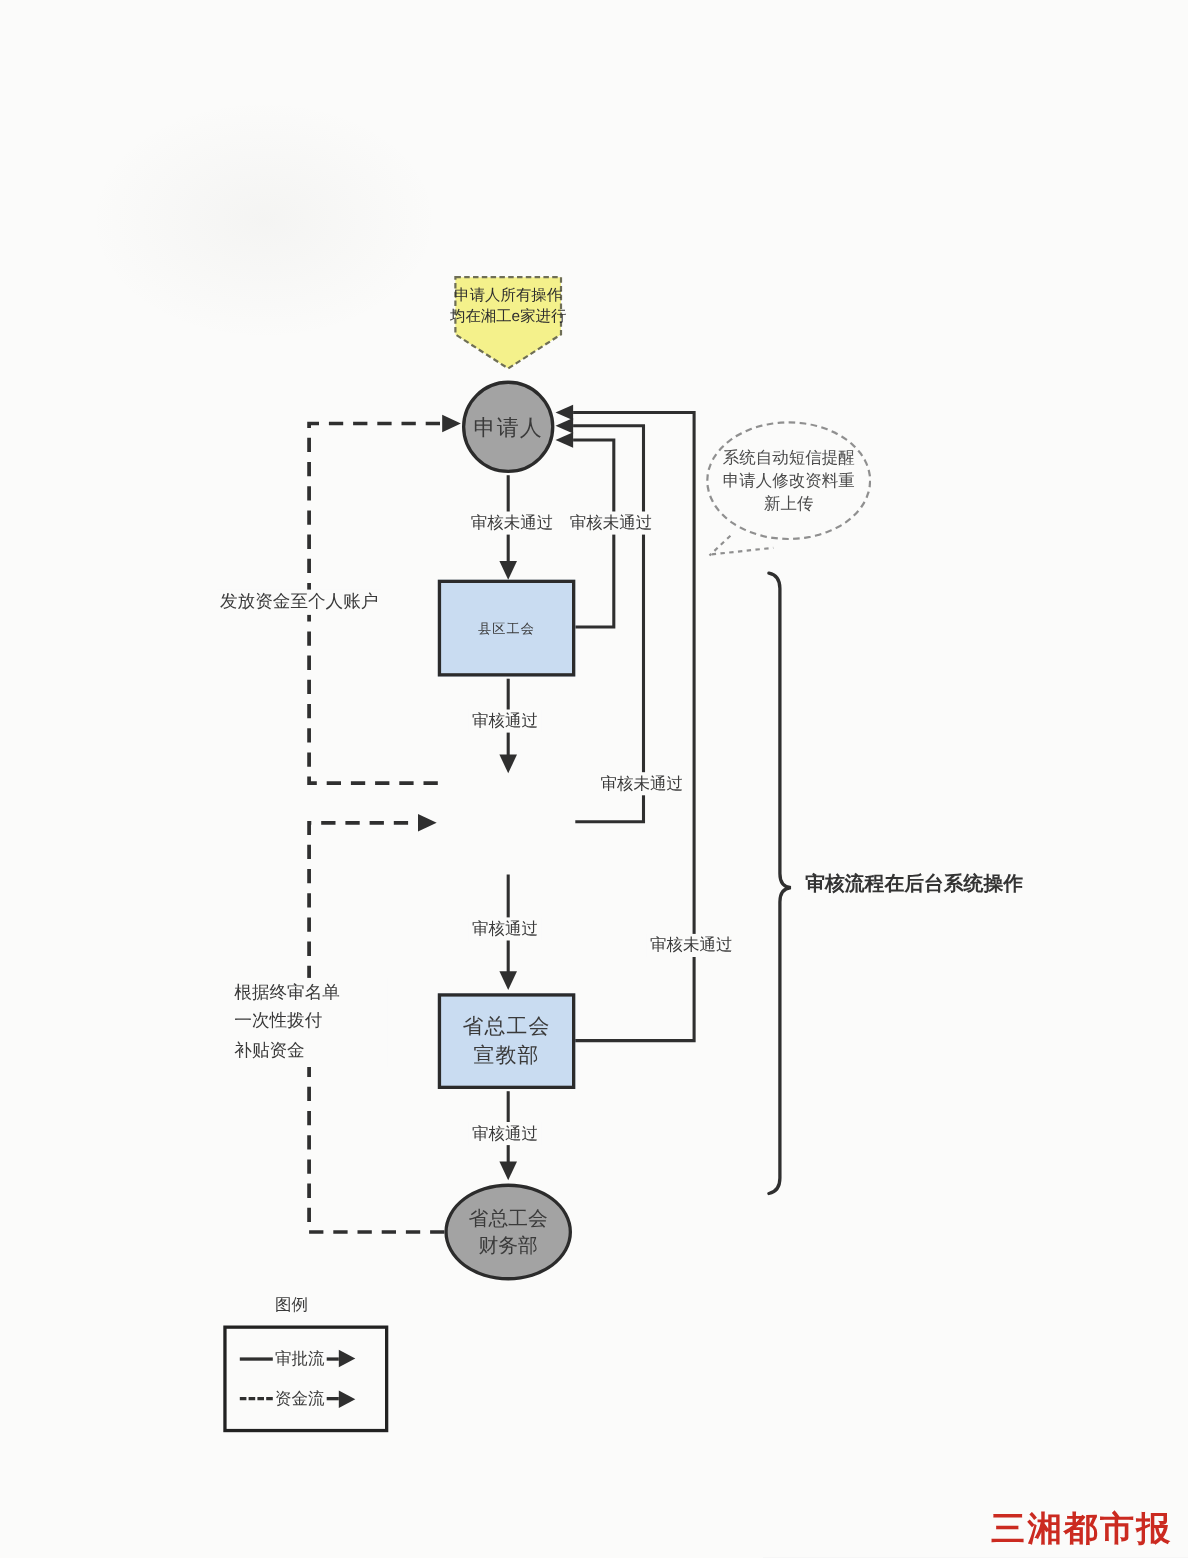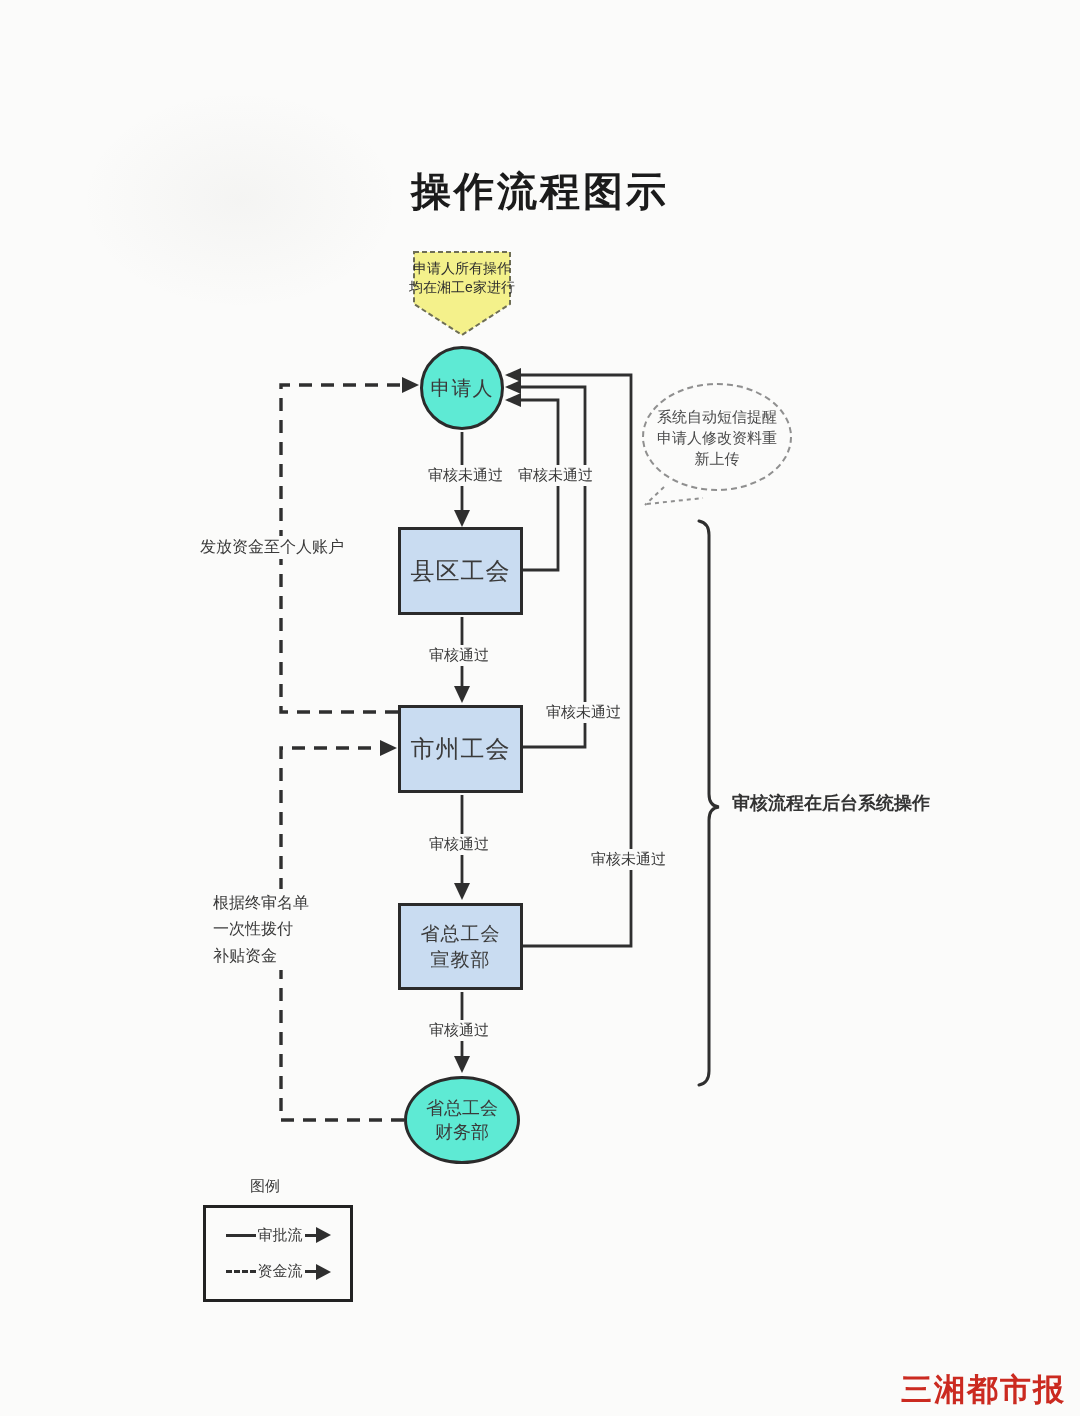--- a/index.html
+++ b/index.html
@@ -18,23 +18,23 @@
   .lines .h{fill:var(--line);stroke:none;}
   .lines .brace{stroke:var(--line);stroke-width:3;fill:none;stroke-linecap:round;}
   .lines .tail{stroke:var(--callout-border);stroke-width:2;fill:none;stroke-dasharray:4 4;}
   .lines .banner-poly{fill:var(--banner-fill);stroke:var(--banner-border);stroke-width:2;stroke-dasharray:5 3;}
   .abs{position:absolute;z-index:2;}
   .page-title{left:0;right:0;top:164px;text-align:center;font-family:"Liberation Serif",serif;
     font-weight:bold;font-size:40px;letter-spacing:3px;color:#1b1b1b;}
   .banner-text{left:408px;top:259px;width:108px;text-align:center;font-size:14px;font-weight:normal;
     line-height:1.38;color:#2e2e2e;}
   .node{display:flex;align-items:center;justify-content:center;text-align:center;
-    color:var(--text-main);background:#5eead4;border:3px solid var(--node-border);box-sizing:border-box;}
+    color:var(--text-main);background:#a3a3a3;border:3px solid var(--node-border);box-sizing:border-box;}
   .circle{left:420px;top:346px;width:84px;height:84px;border-radius:50%;font-size:20px;letter-spacing:1px;}
-  .box{left:398px;width:125px;height:88px;background:var(--node-fill);font-size:24px;letter-spacing:1px;}
+  .box{left:398px;width:125px;height:88px;background:var(--node-fill);font-size:12px;letter-spacing:1px;}
   .box.county{top:527px;}
   .box.city{top:705px;}
   .box.prov{top:903px;height:87px;font-size:19px;line-height:1.35;}
   .ellipse{left:404px;top:1076px;width:116px;height:88px;border-radius:50%;font-size:18px;line-height:1.35;}
   .ml{white-space:pre-line;}
   .callout{left:642px;top:383px;width:150px;height:108px;border:2px dashed var(--callout-border);
     border-radius:50%;display:flex;align-items:center;justify-content:center;text-align:center;
     font-size:15px;line-height:1.4;color:#4a4a4a;padding:4px 10px;box-sizing:border-box;background:var(--page-bg);}
   .lbl{font-size:15px;color:var(--text-main);background:var(--page-bg);padding:1px 3px;white-space:nowrap;}
   .lbl.big{font-size:16px;}
@@ -45,21 +45,21 @@
   .lbl-fail-city{left:543px;top:702px;}
   .lbl-pass-city{left:426px;top:834px;}
   .lbl-fail-prov{left:588px;top:849px;}
   .lbl-pass-prov{left:426px;top:1020px;}
   .lbl-fund-personal{left:197px;top:520px;margin-top:16px;}
   .lbl-fund-allocate{left:210px;top:889px;width:136px;line-height:1.65;}
   .brace-label{left:732px;top:791px;font-size:18px;font-weight:600;color:#333;background:var(--page-bg);white-space:nowrap;}
   .legend-title{left:250px;top:1177px;font-size:15px;color:var(--text-main);}
   .legend-box{left:203px;top:1205px;width:150px;height:97px;border:3px solid #222;box-sizing:border-box;
     display:flex;flex-direction:column;justify-content:space-evenly;padding:0 12px;background:var(--page-bg);}
-  .legend-row{display:flex;align-items:center;justify-content:center;}
+  .legend-row{display:flex;align-items:center;}
   .legend-line{width:30px;height:0;border-top:3px solid var(--line);}
   .legend-line.dashed{border-top-style:dashed;}
   .legend-label{font-size:15px;color:var(--text-main);margin:0 2px;white-space:nowrap;}
   .legend-arrow{display:flex;align-items:center;}
   .legend-arrow .shaft{width:11px;height:0;border-top:3px solid var(--line);}
   .legend-arrow .head{width:0;height:0;border-left:15px solid var(--line);
     border-top:8px solid transparent;border-bottom:8px solid transparent;}
   .watermark{right:14px;top:1369px;font-size:31px;font-weight:bold;color:var(--logo-red);letter-spacing:2px;}
 </style>
 </head>
@@ -93,35 +93,31 @@
     <polygon class="h" points="402,377 402,393 419,385"></polygon>
     <path class="d" d="M404,1120 H281 V748 H380"></path>
     <polygon class="h" points="380,740 380,756 397,748"></polygon>
 
     <path class="brace" d="M699,521 Q709,523 709,535 L709,794 Q709,806 719,807 Q709,808 709,820 L709,1071 Q709,1083 699,1085"></path>
 
     <path class="tail" d="M664,487 L645,505"></path>
     <path class="tail" d="M647,504 L703,498"></path>
   </svg>
 
-  <div class="abs page-title">操作流程图示</div>
 
   <div class="abs banner-text">申请人所有操作均在湘工e家进行</div>
 
   <div class="abs node circle">
     <span>申请人</span>
   </div>
 
   <div class="abs node box county">
     <span>县区工会</span>
   </div>
 
-  <div class="abs node box city">
-    <span>市州工会</span>
-  </div>
 
   <div class="abs node box prov">
     <span class="ml">省总工会
 宣教部</span>
   </div>
 
   <div class="abs node ellipse">
     <span class="ml">省总工会
 财务部</span>
   </div>

